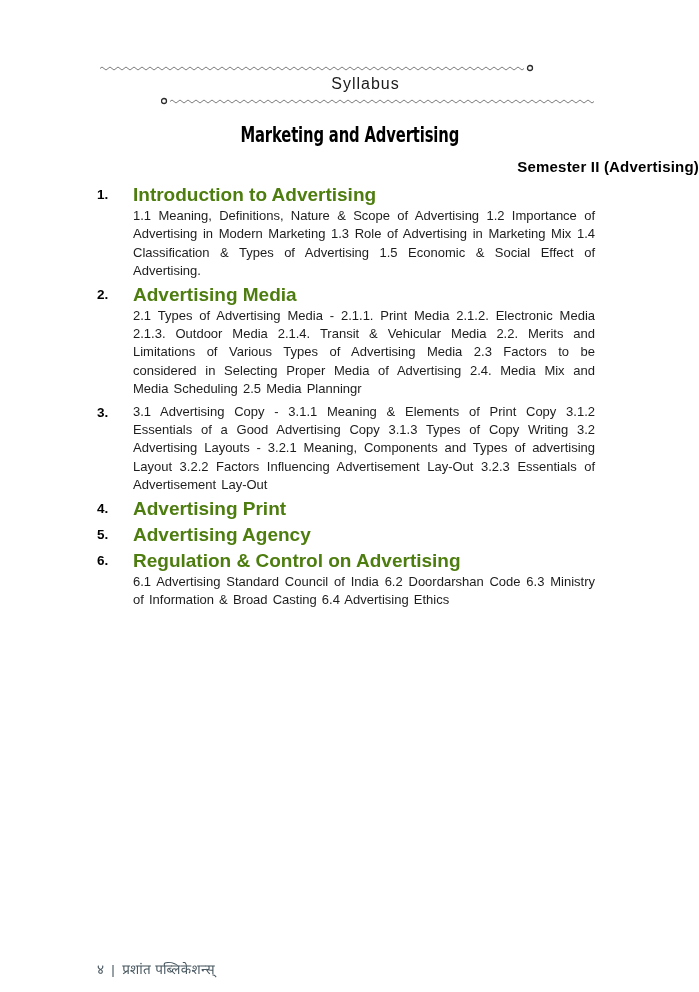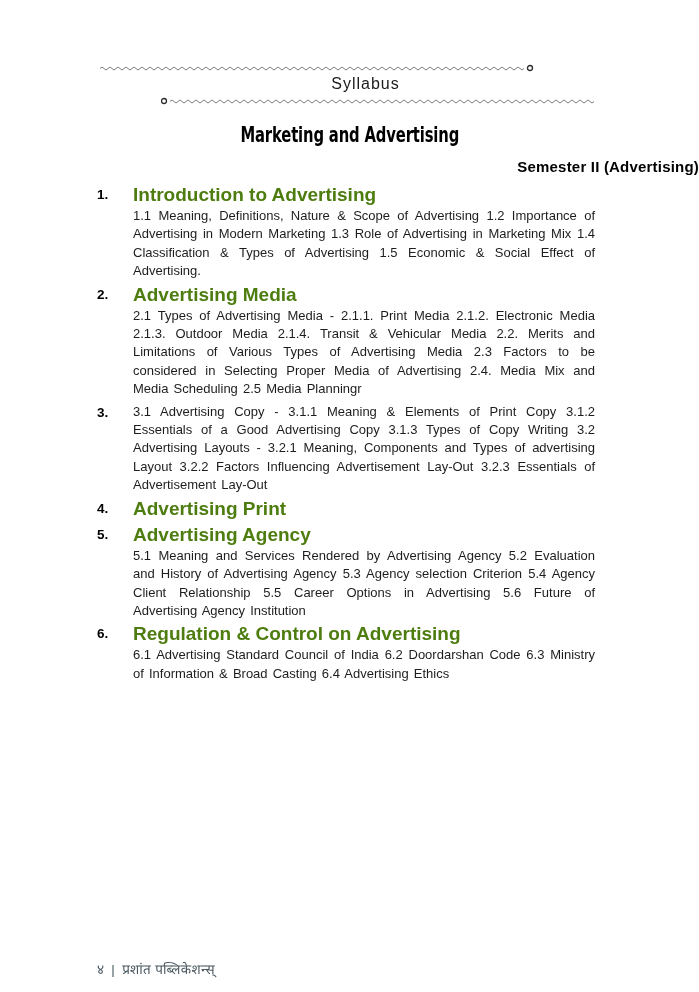--- a/index.html
+++ b/index.html
@@ -115,21 +115,20 @@
       <span class="num">4.</span>
       <div class="content">
         <div class="heading">Advertising Print</div>
       </div>
     </div>
 
     <div class="section">
       <span class="num">5.</span>
       <div class="content">
         <div class="heading">Advertising Agency</div>
-        <div class="body">5.1 Meaning and Services Rendered by Advertising Agency 5.2 Evaluation and History of Advertising Agency 5.3 Agency selection Criterion 5.4 Agency Client Relationship 5.5 Career Options in Advertising 5.6 Future of Advertising Agency Institution</div>
       </div>
     </div>
 
     <div class="section">
       <span class="num">6.</span>
       <div class="content">
         <div class="heading">Regulation &amp; Control on Advertising</div>
         <div class="body">6.1 Advertising Standard Council of India 6.2 Doordarshan Code 6.3 Ministry of Information &amp; Broad Casting 6.4 Advertising Ethics</div>
       </div>
     </div>

